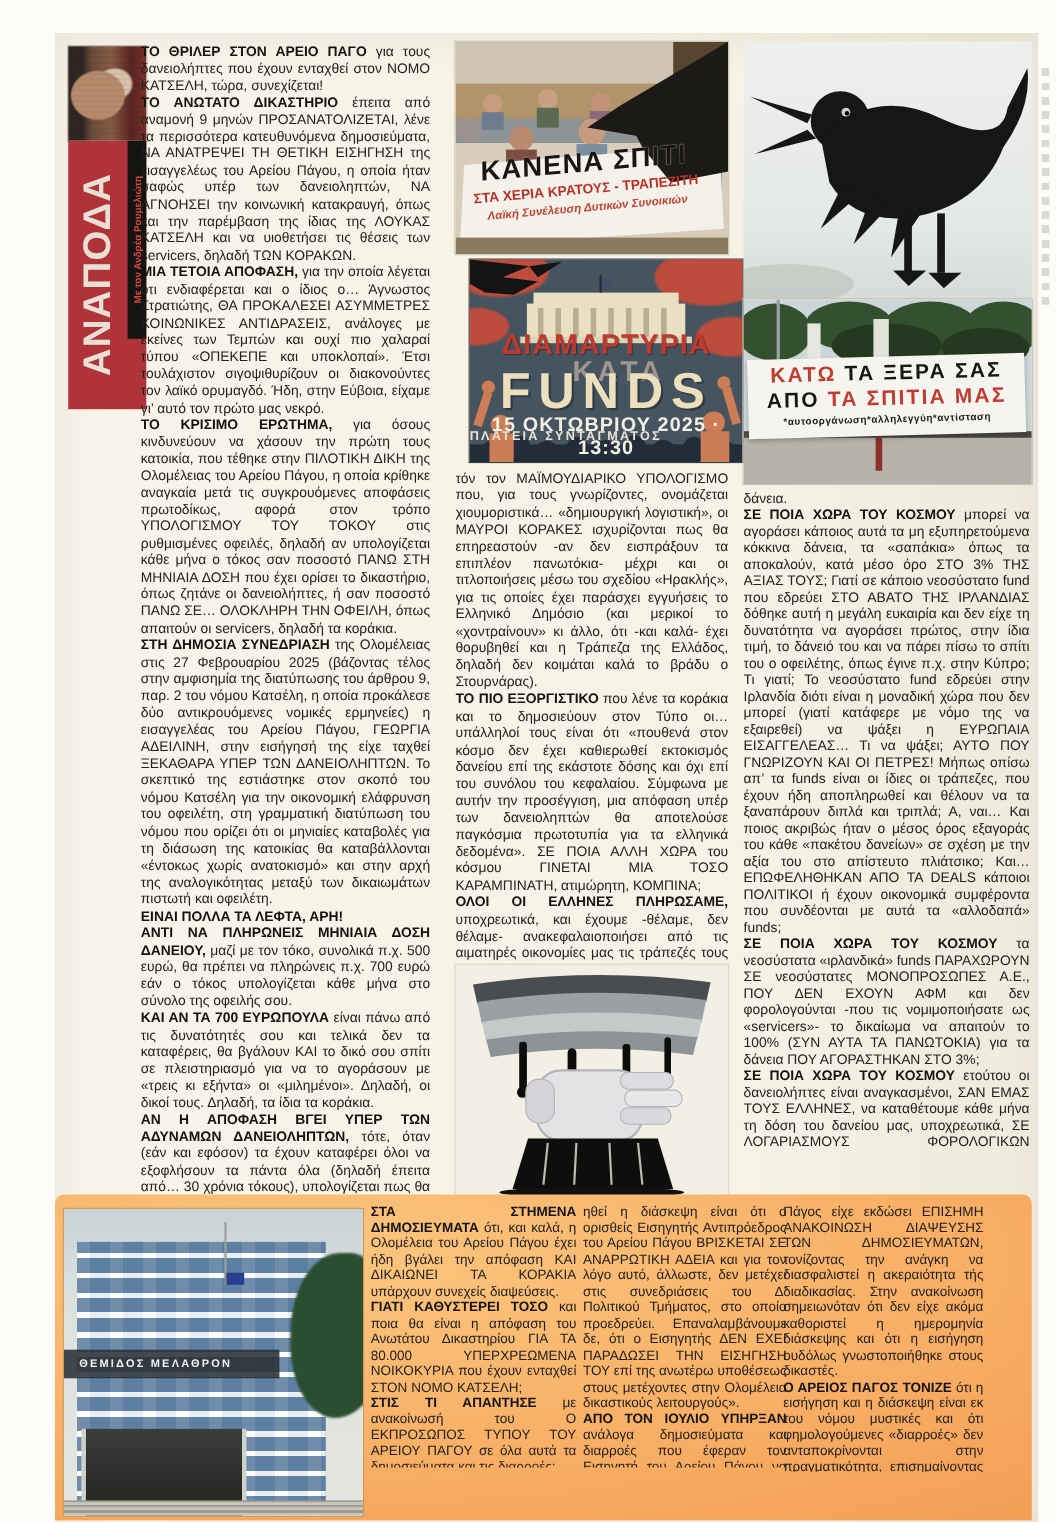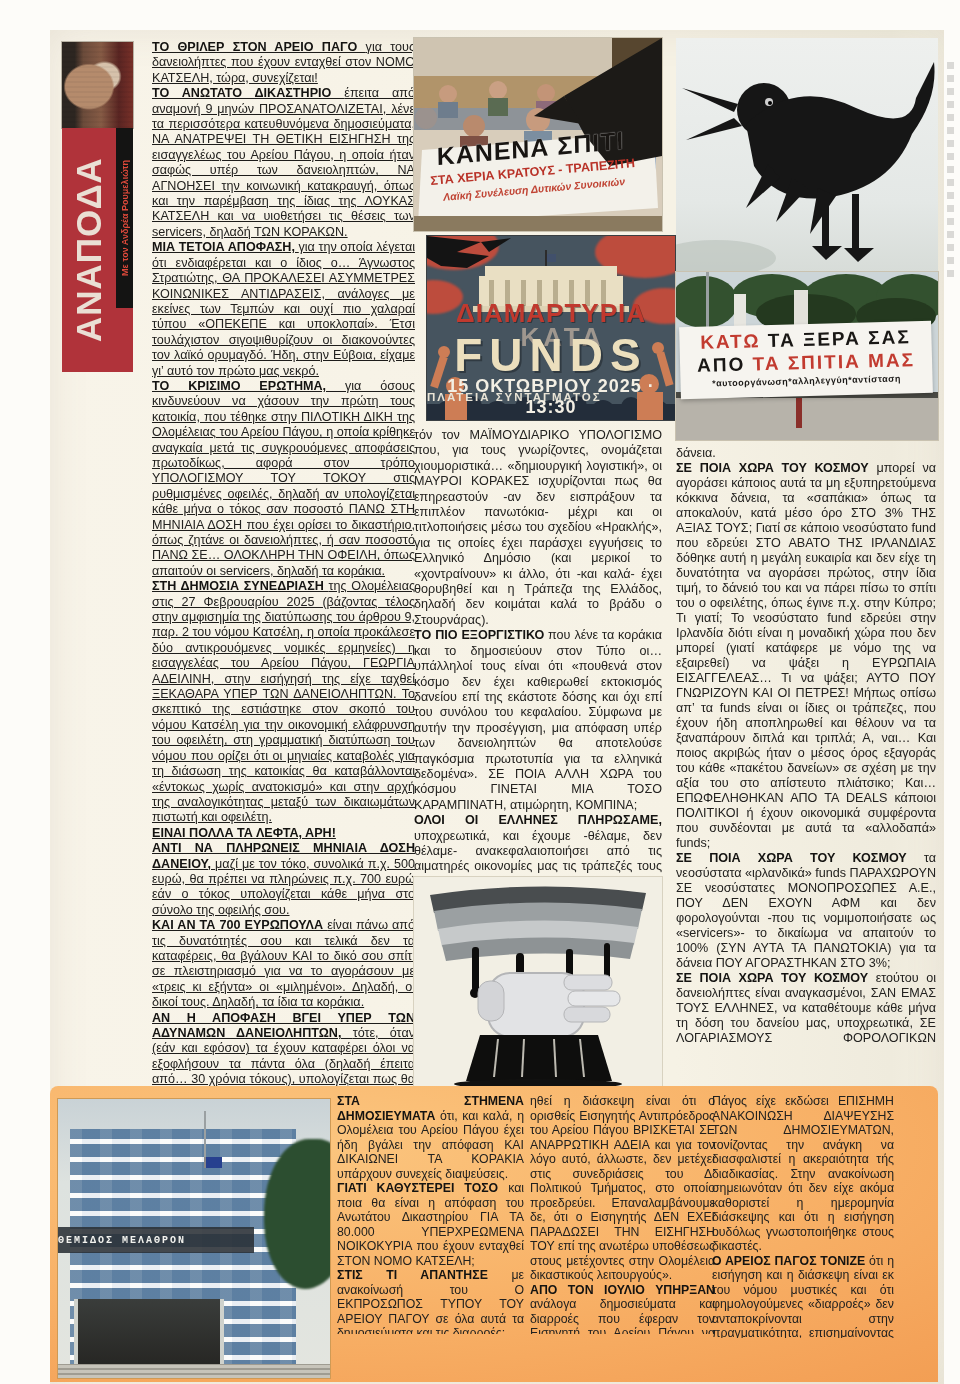--- a/index.html
+++ b/index.html
@@ -24,21 +24,21 @@
       writing-mode:vertical-rl; transform:rotate(180deg);
       font-size:35px; font-weight:700; letter-spacing:1px; color:#eadfd4; }
   .masthead-band { position:absolute; right:0; top:0; width:17px; height:180px; background:#141413; display:flex; align-items:center; justify-content:center; }
   .masthead-byline { writing-mode:vertical-rl; transform:rotate(180deg); font-size:9px; font-weight:700; color:#df4a3b; white-space:nowrap; }
 
   
   .col { position:absolute; overflow:hidden; text-align:justify; }
   .col .para { text-align:justify; }
   .para { font-size:12.6px; line-height:15.4px; color:#22211f; overflow-wrap:break-word; }
   .para b { font-weight:700; color:#141311; }
-  .col1 { left:152px; top:40px;  width:263px; height:1054px;text-decoration:underline; }
+  .col1 { left:128px; top:40px;  width:263px; height:1054px; }
   .col2 { left:414px; top:428px; width:248px; height:447px; }
   .col3 { left:676px; top:446px; width:260px; height:598px; }
   .col3 .para { line-height:15.0px; }
 
   
   .photo1 { position:absolute; left:414px; top:38px; width:248px; height:193px; overflow:hidden; outline:1px solid #c9c2b0; }
   .banner1-text { position:absolute; left:10px; top:96px; width:216px; transform:rotate(-5deg); text-align:center; }
   .banner1-l1 { font-size:25px; font-weight:700; letter-spacing:1px; color:#181512; text-shadow:0 0 1px #fff; transform:skewX(-4deg); }
   .banner1-l2 { font-size:12.5px; font-weight:700; color:#b93228; margin-top:2px; }
   .banner1-l3 { font-size:10.5px; font-weight:700; font-style:italic; color:#c04434; margin-top:4px; }
@@ -78,21 +78,21 @@
   .bcol1 { left:337px; top:1094px; width:187px; height:240px; }
   .bcol2 { left:530px; top:1094px; width:185px; height:240px; }
   .bcol3 { left:712px; top:1094px; width:182px; height:244px; }
 
   .building-photo { position:absolute; left:58px; top:1099px; width:272px; height:279px; overflow:hidden; outline:1px solid #cf9a55; background:linear-gradient(180deg,#c9d2d6 0%,#dde2df 30%,#e3e5df 100%); }
   .bblock { position:absolute; left:12px; top:30px; width:226px; height:249px;
       background:
         repeating-linear-gradient(0deg, rgba(255,255,255,.85) 0 5px, rgba(90,125,160,.85) 5px 18px),
         repeating-linear-gradient(90deg, #e9ebe7 0 12px, #6f8fae 12px 30px); }
   .bband { position:absolute; left:0; top:128px; width:196px; height:26px; background:rgba(42,48,54,.88); display:flex; align-items:center; }
-  .binscr { font-size:10px; font-weight:700; letter-spacing:2px; color:#f2f2ee; white-space:nowrap;font-family:Liberation Mono, monospace; }
+  .binscr { font-size:10px; font-weight:700; letter-spacing:2px; color:#f2f2ee; padding-left:14px; white-space:nowrap; }
   .bentr { position:absolute; left:16px; top:200px; width:150px; height:79px; background:linear-gradient(180deg,#3a3d3b,#23221f);
       border-left:4px solid #cfd2cc; border-right:4px solid #cfd2cc; }
   .bsteps { position:absolute; left:0; bottom:0; width:100%; height:14px; background:repeating-linear-gradient(0deg,#c7c4ba 0 3px,#9f9c92 3px 5px); }
   .btree { position:absolute; right:-24px; top:40px; width:90px; height:150px; background:#2c4e30; border-radius:50% 40% 55% 45%; filter:blur(1px); }
   .bflag { position:absolute; left:148px; top:58px; width:16px; height:11px; background:#27408f; box-shadow:-2px 0 0 #888; }
   .bflag::before { content:""; position:absolute; left:-2px; top:-46px; width:2px; height:46px; background:#9aa0a2; }
 
   .edge-marks { position:absolute; right:6px; top:62px; width:7px; height:215px; opacity:.3; filter:blur(.4px);
       background:repeating-linear-gradient(0deg,#8c8c88 0 7px, transparent 7px 13px); }
 </style>

